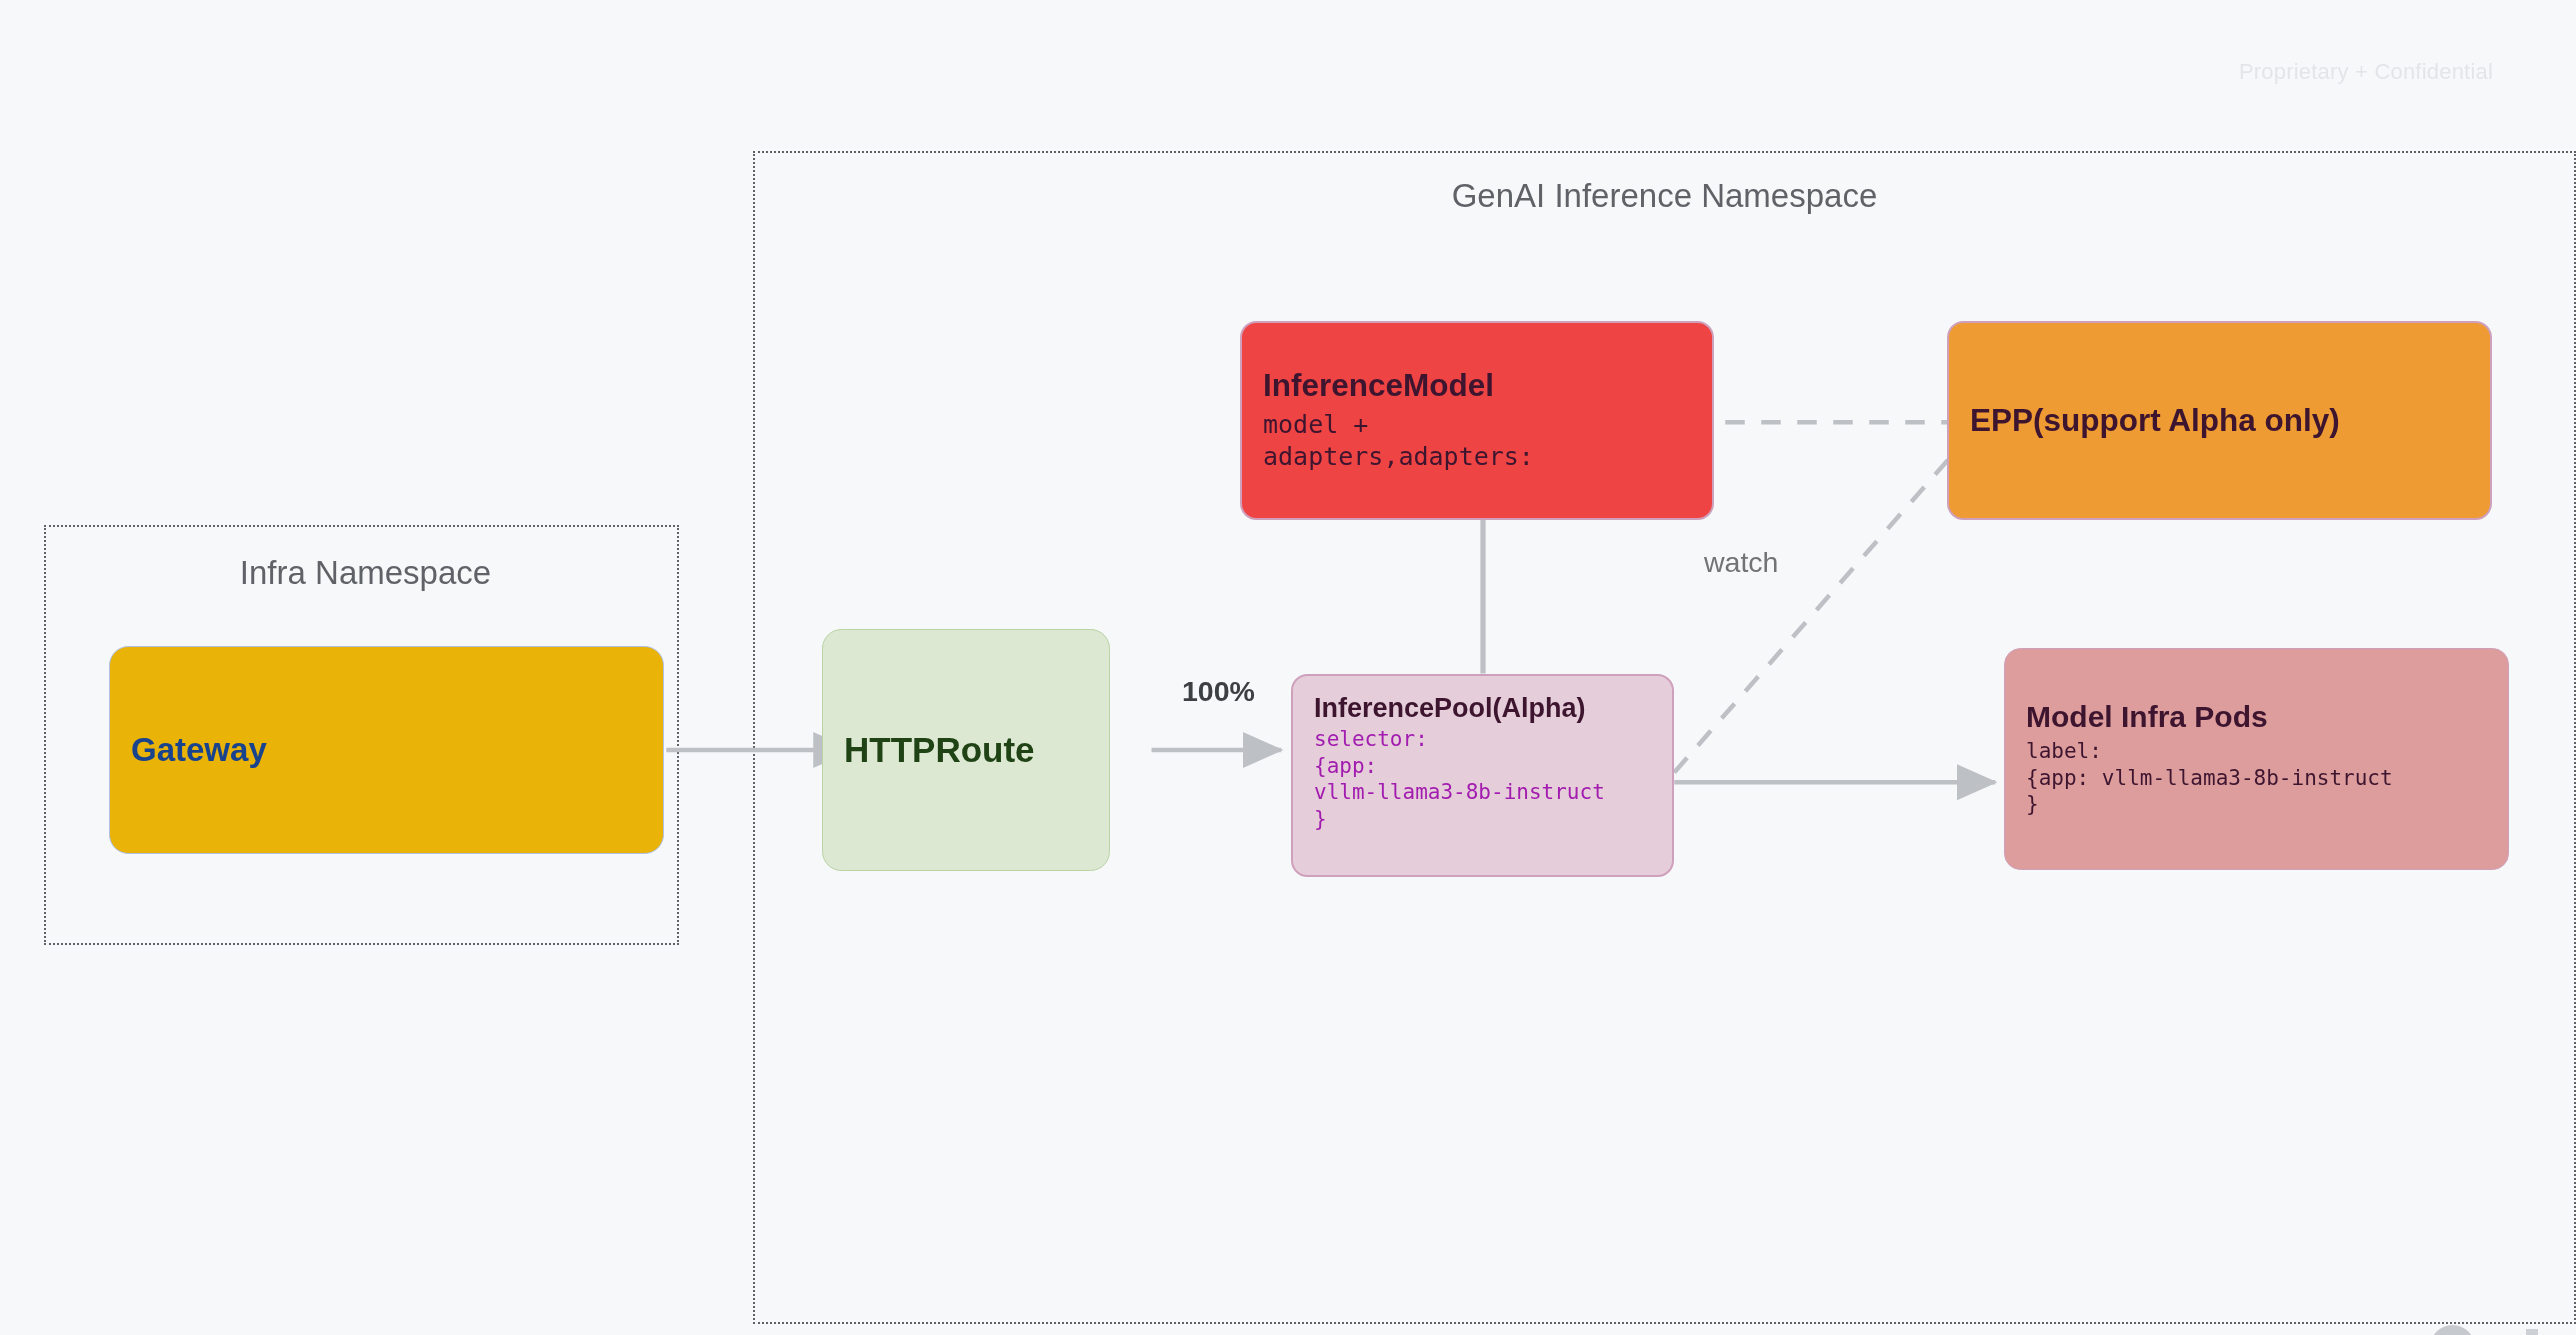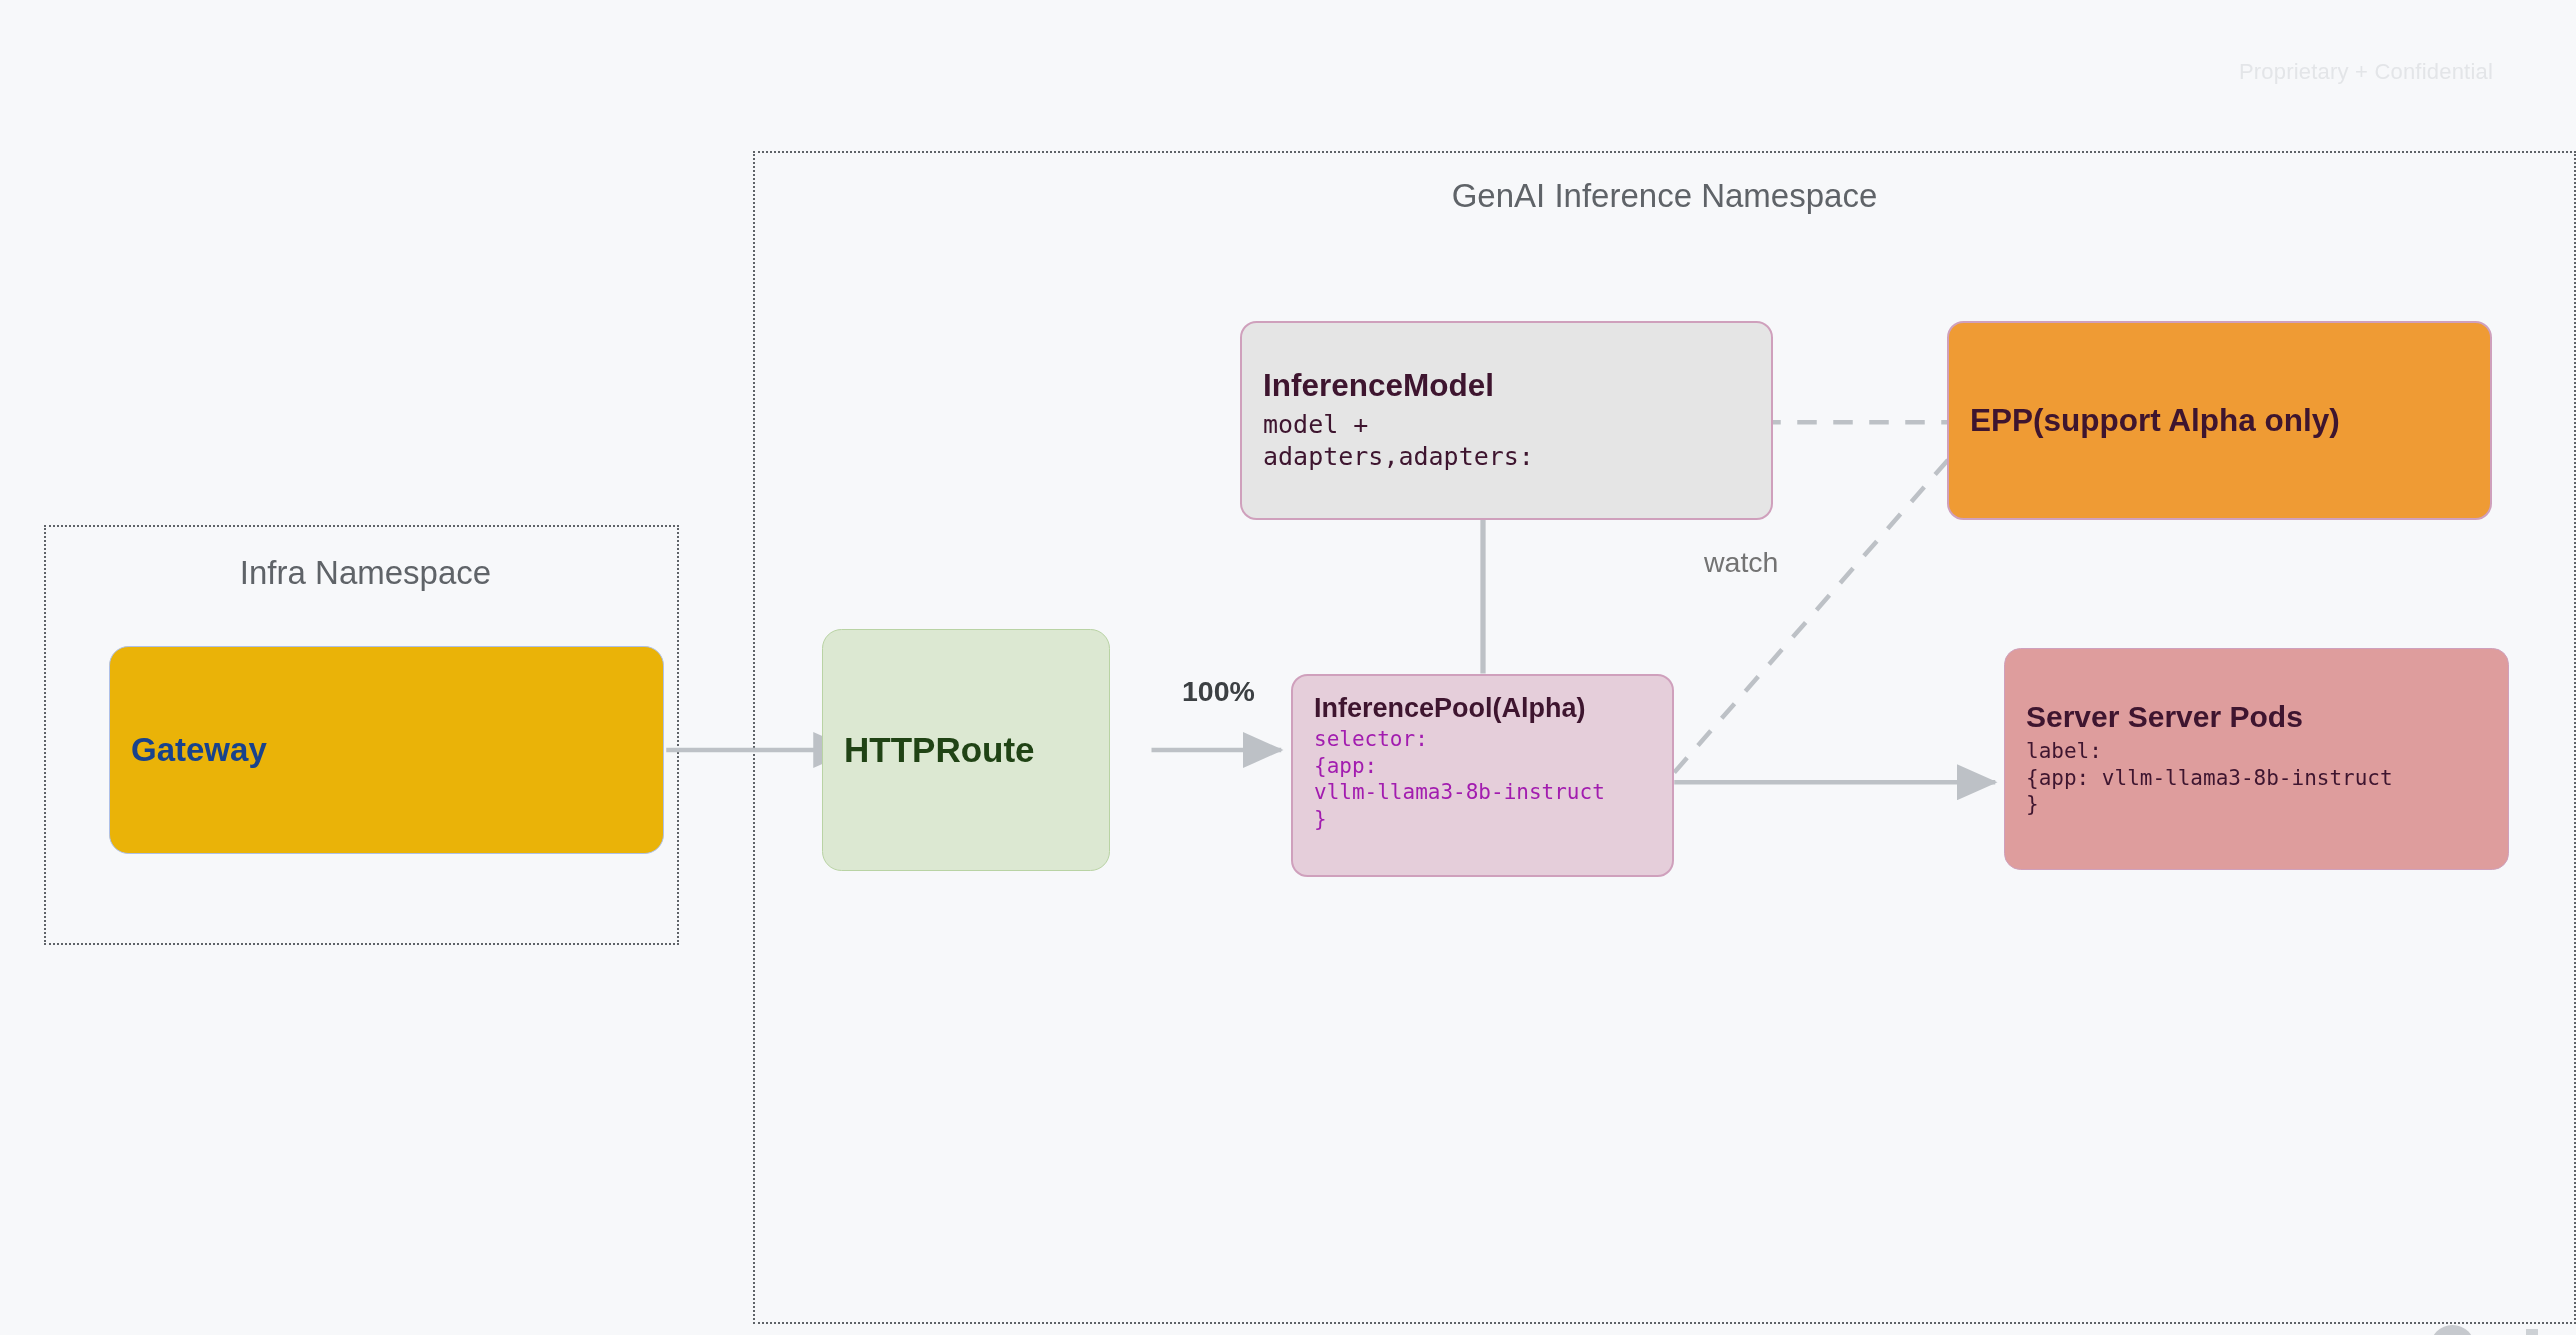--- a/index.html
+++ b/index.html
@@ -118,23 +118,23 @@
   }
   #node-httproute .title {
     color: #204315;
     font-size: 35px;
   }
 
   
   #node-inferencemodel {
     left: 1240px;
     top: 321px;
-    width: 533px;
+    width: 474px;
     height: 199px;
-    background: #e5e5e5;
+    background: #ef4444;
     border: 2.3px solid #CFA0BC;
     justify-content: center;
   }
   #node-inferencemodel .title {
     color: #3E152F;
     font-size: 31.5px;
     margin-bottom: 6px;
   }
   #node-inferencemodel .sub {
     color: #3E152F;
@@ -302,21 +302,21 @@
 {app:
 vllm-llama3-8b-instruct
 }</div>
   </div>
 
   <div class="node" id="node-epp">
     <div class="title">EPP(support Alpha only)</div>
   </div>
 
   <div class="node" id="node-modelserverpods">
-    <div class="title">Server Server Pods</div>
+    <div class="title">Model Infra Pods</div>
     <div class="sub">label:
 {app: vllm-llama3-8b-instruct
 }</div>
   </div>
 
   <div class="bottom-artifact"></div>
   <div class="bottom-artifact2"></div>
 
 </div>
 

